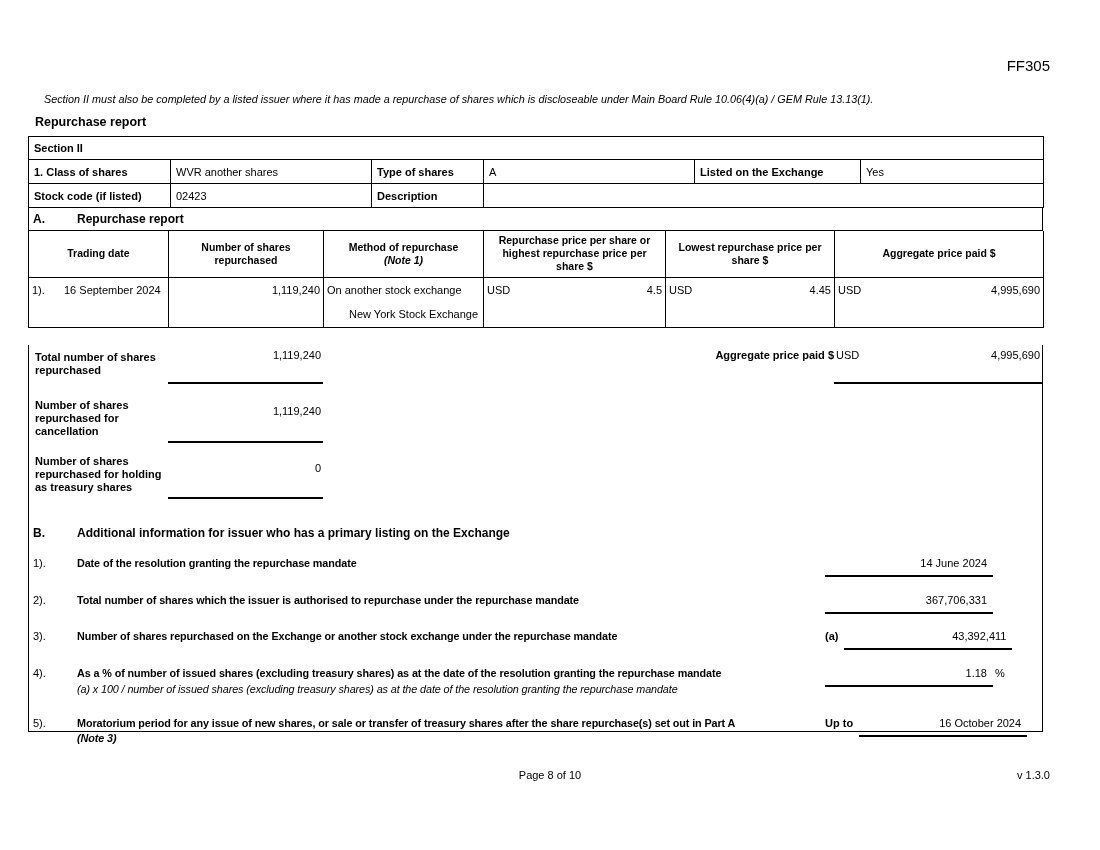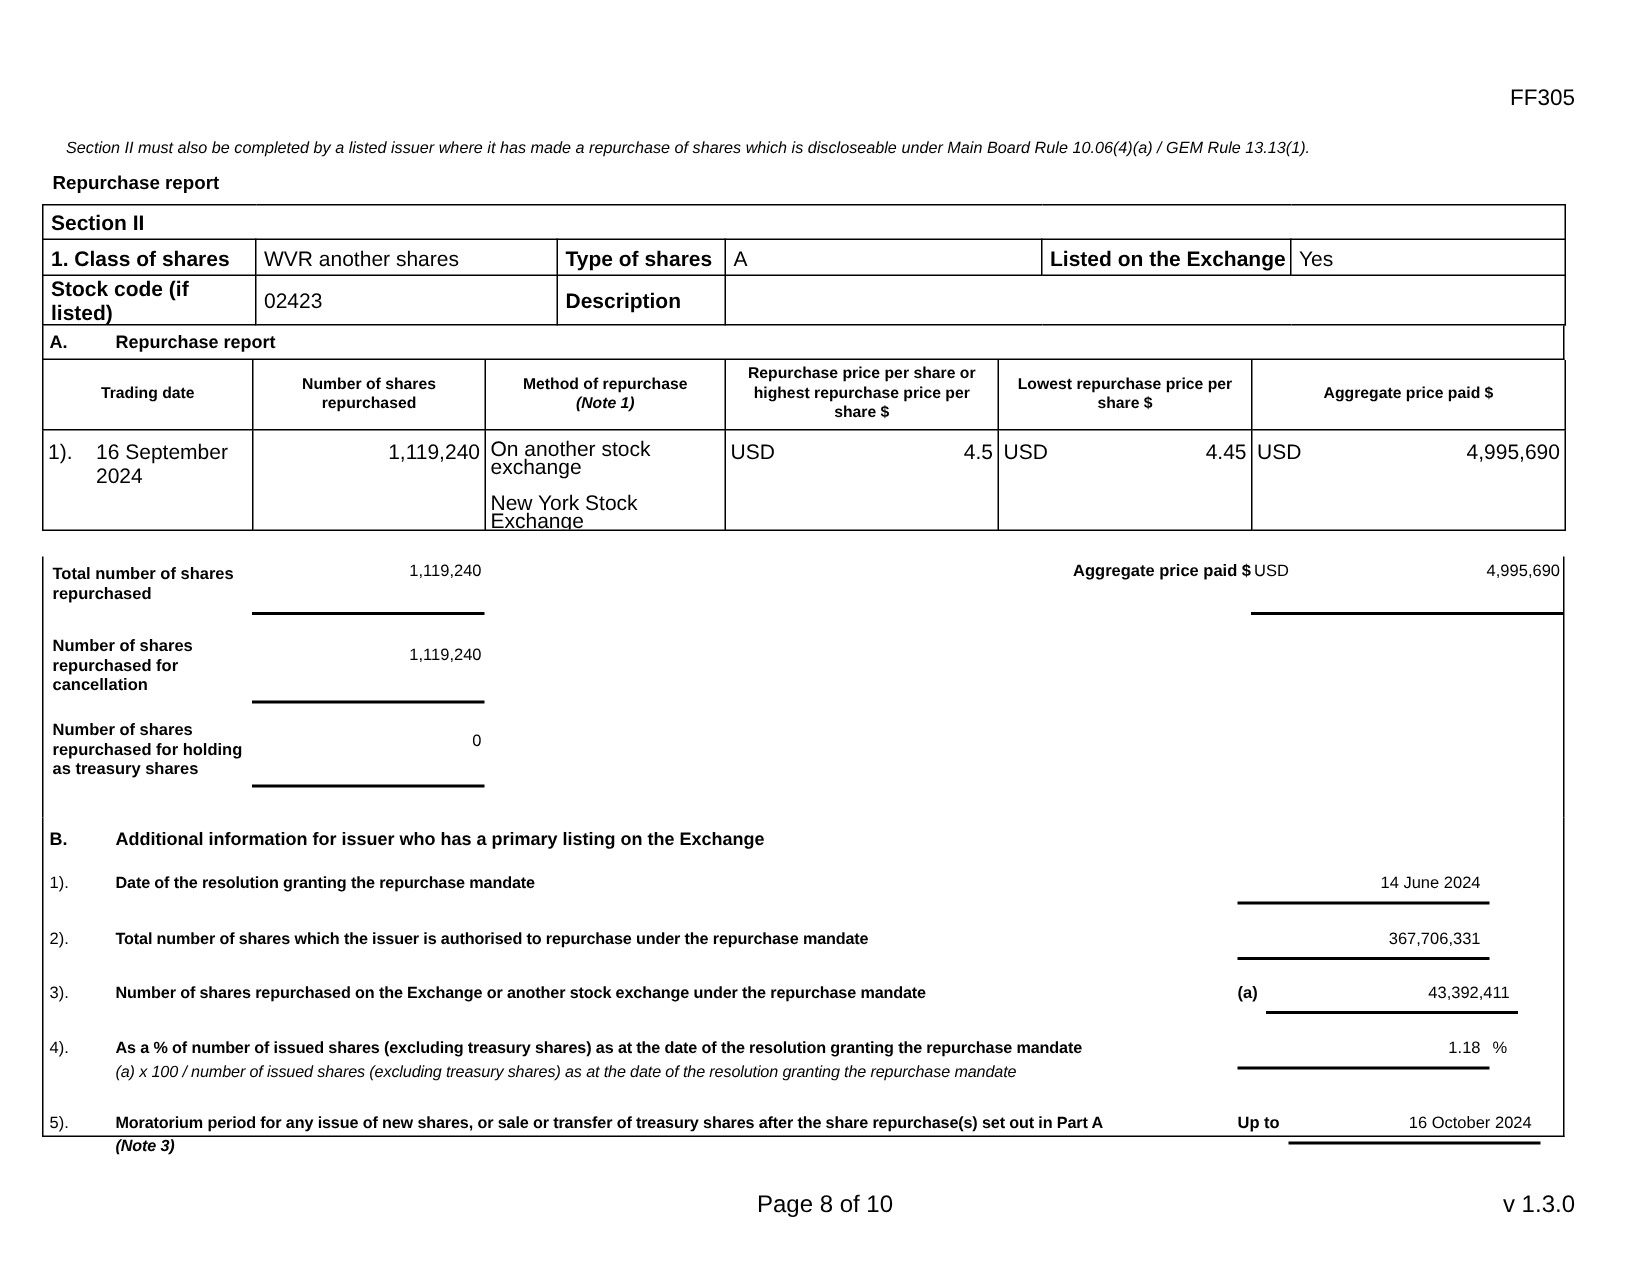--- a/index.html
+++ b/index.html
@@ -9,21 +9,21 @@
     font-family: "Liberation Sans", sans-serif;
     color: #000; position: relative; overflow: hidden;
   }
   .form-code { text-align: right; padding: 57px 50px 0 0; font-size: 15px; }
   .intro { margin: 19px 0 0 44px; font-style: italic; font-size: 10.8px; }
   .doc-title { margin: 10px 0 0 35px; font-weight: bold; font-size: 12.5px; }
 
   .form-box { margin: 7px 0 0 28px; width: 1015px; }
 
   table { border-collapse: collapse; width: 100%; table-layout: fixed; }
-  td, th { border: 1.4px solid #000; font-size: 14px; overflow: hidden; }
+  td, th { border: 1.4px solid #000; font-size: 11px; overflow: hidden; }
 
   
   .sec2 td { padding: 0 0 0 5px; vertical-align: middle; }
   .sec2 .r1 td { height: 23px; font-weight: bold; }
   .sec2 .r2 td, .sec2 .r3 td { height: 24px; }
   .sec2 .lbl { font-weight: bold; }
 
   
   .a-heading {
     border-left: 1.4px solid #000; border-right: 1.4px solid #000; border-bottom: 1.4px solid #000;
@@ -35,21 +35,21 @@
   .tableA th {
     border-top: none; height: 46px; font-size: 10.5px; font-weight: bold;
     vertical-align: middle; text-align: center; line-height: 13px; padding: 0 4px;
   }
   .tableA .note { font-style: italic; }
   .tableA td { height: 50px; vertical-align: top; padding-top: 6px; }
   .cell-date { display: flex; padding-left: 3px; }
   .row-num { width: 32px; flex-shrink: 0; }
   .cell-shares { text-align: right; padding-right: 3px; }
   .cell-method { padding-left: 3px; line-height: 12px; }
-  .cell-method .line2 { margin-top: 12px; }
+  .cell-method .line2 { margin-top: 12px; margin-left: 22px; }
   .cell-money { display: flex; justify-content: space-between; padding-left: 3px; padding-right: 3px; }
 
   
   .totals {
     border-left: 1.4px solid #000; border-right: 1.4px solid #000;
     height: 174px;
   }
   .t-row { display: flex; align-items: center; }
   .t-row1 { margin-top: 17px; }
   .t-row2 { margin-top: 10px; }
@@ -90,21 +90,21 @@
     font-size: 11px; line-height: 13px; padding: 0 6px 5px 0;
   }
   .item-end { width: 12px; flex-shrink: 0; font-size: 11px; line-height: 13px; padding-left: 2px; }
   .bi-1 { margin-top: 17px; }
   .bi-2 { margin-top: 17px; }
   .bi-3 { margin-top: 16px; }
   .bi-4 { margin-top: 17px; }
   .bi-5 { margin-top: 21px; }
 
   
-  .footer { position: relative; margin-top: 37px; height: 14px; font-size: 16px; }
+  .footer { position: relative; margin-top: 37px; height: 14px; font-size: 11px; }
   .page-num { text-align: center; }
   .version { position: absolute; right: 50px; top: 0; }
 </style>
 </head>
 <body>
 
 <div class="form-code">FF305</div>
 
 <div class="intro">Section II must also be completed by a listed issuer where it has made a repurchase of shares which is discloseable under Main Board Rule 10.06(4)(a) / GEM Rule 13.13(1).</div>
 

